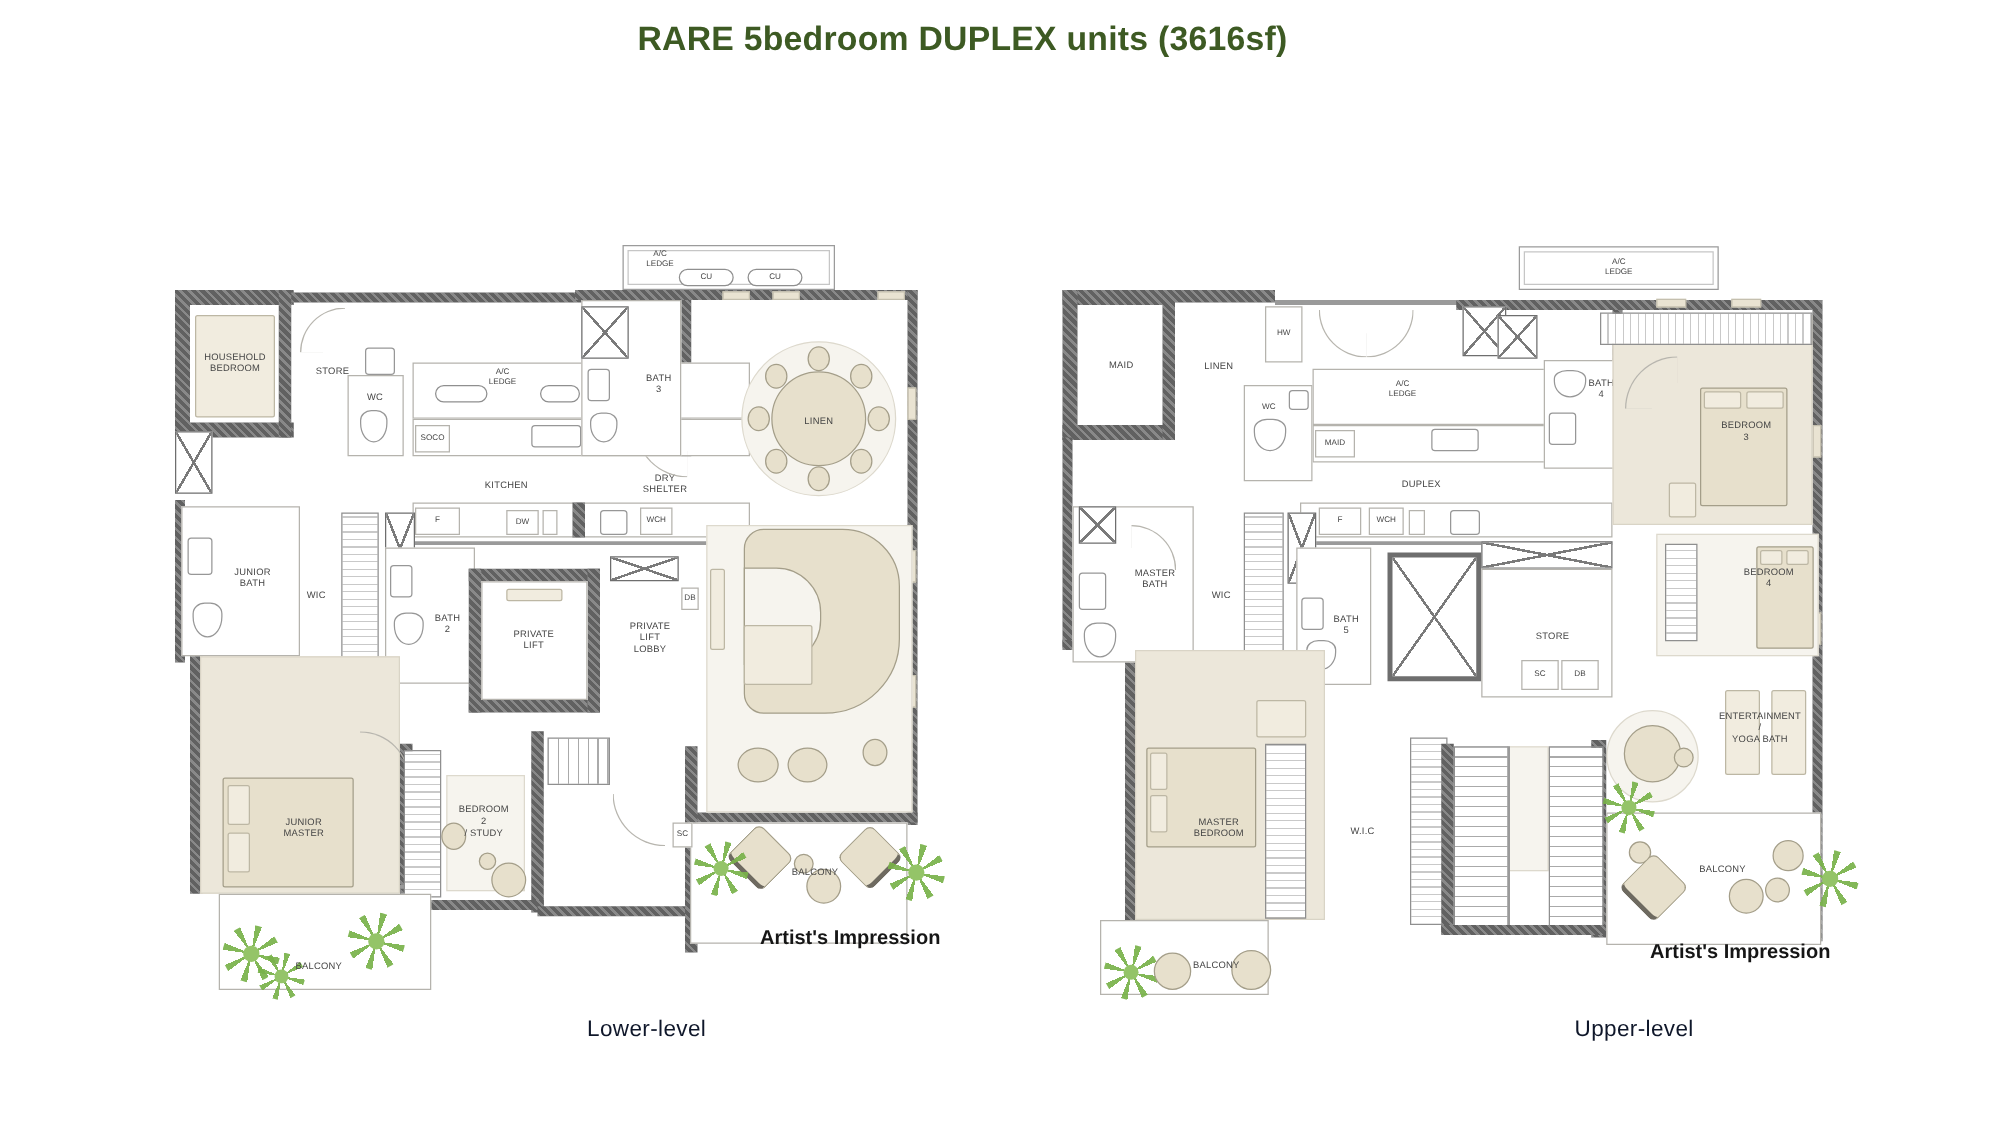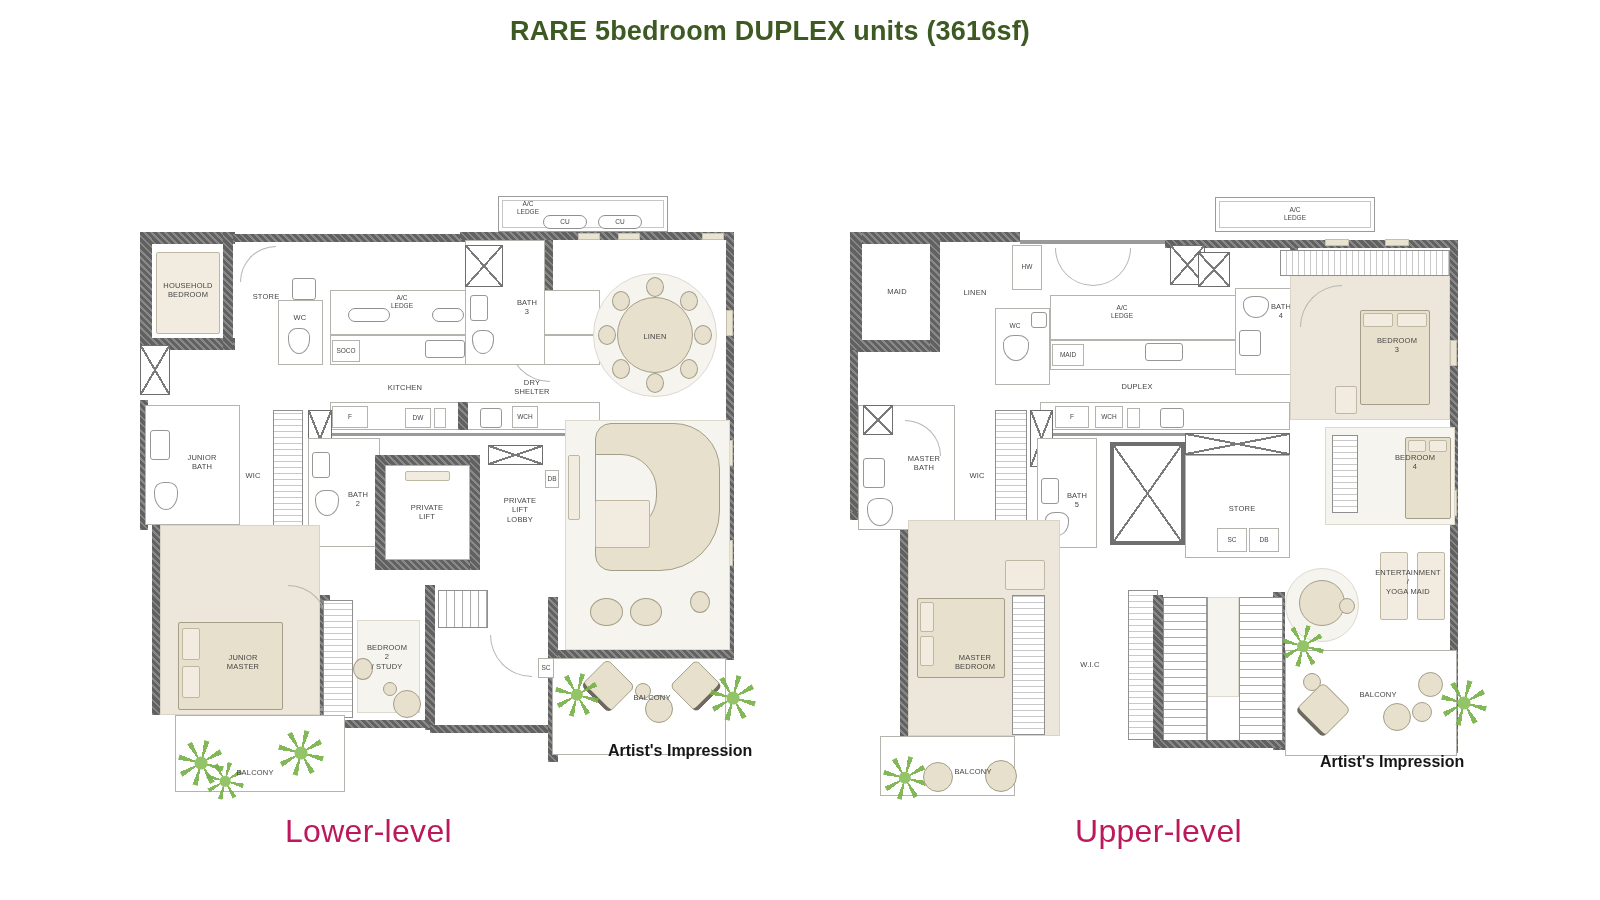--- a/index.html
+++ b/index.html
@@ -30,21 +30,21 @@
 .arc.tr{border-left:none;border-bottom:none;border-radius:0 100% 0 0}
 .sill{position:absolute;background:#e9e3d2;border:1px solid #c4bfae}
 .sink{position:absolute;border:1px solid #979797;background:#fff;border-radius:3px}
 .toilet{position:absolute;border:1px solid #979797;background:#fff;border-radius:45% 45% 55% 55%/35% 35% 65% 65%}
 .stairs{position:absolute;border:1px solid #8f8f8f;background:repeating-linear-gradient(180deg,#fff 0 7px,#aaa 7px 8px)}
 .stairs-h{position:absolute;border:1px solid #8f8f8f;background:repeating-linear-gradient(90deg,#fff 0 7px,#aaa 7px 8px)}
 .ledge{position:absolute;border:1px solid #9b9b9b;background:#fff}
 .ledge::after{content:"";position:absolute;inset:3px;border:1px solid #c6c6c6}
 .acunit{position:absolute;background:#fff;border:1px solid #8f8f8f;border-radius:7px}
 .credit{position:absolute;font-size:16px;color:#161616;font-weight:bold;white-space:nowrap}
-.level{position:absolute;width:280px;text-align:left;font-size:32px;color:#be185d;letter-spacing:.3px}
+.level{position:absolute;width:280px;text-align:right;font-size:18px;color:#0f172a;letter-spacing:.3px}
 </style>
 </head>
 <body>
 
 <div class="canvas">
 
   <div class="title">
     <div>RARE 5bedroom DUPLEX units (3616sf)</div>
   </div>
 
@@ -321,21 +321,21 @@
     <div class="furn" style="left:560px;top:247px;width:46px;height:82px"></div>
     <div class="furnl" style="left:563px;top:250px;width:18px;height:12px"></div>
     <div class="furnl" style="left:584px;top:250px;width:18px;height:12px"></div>
     <div class="lbl" style="left:570px;top:272px">BEDROOM
 4</div>
 
     <div class="furnl" style="left:535px;top:362px;width:28px;height:68px"></div>
     <div class="furnl" style="left:572px;top:362px;width:28px;height:68px"></div>
     <div class="lbl" style="left:563px;top:392px">ENTERTAINMENT
 /
-YOGA MAID</div>
+YOGA BATH</div>
 
     <div class="rug circle" style="left:440px;top:378px;width:74px;height:74px"></div>
     <div class="furn circle" style="left:454px;top:390px;width:46px;height:46px"></div>
     <div class="furn circle" style="left:494px;top:408px;width:16px;height:16px"></div>
 
     <div class="floor" style="left:63px;top:330px;width:152px;height:216px"></div>
     <div class="furn" style="left:72px;top:408px;width:88px;height:80px"></div>
     <div class="furnl" style="left:75px;top:412px;width:14px;height:30px"></div>
     <div class="furnl" style="left:75px;top:446px;width:14px;height:30px"></div>
     <div class="lbl" style="left:130px;top:472px">MASTER

